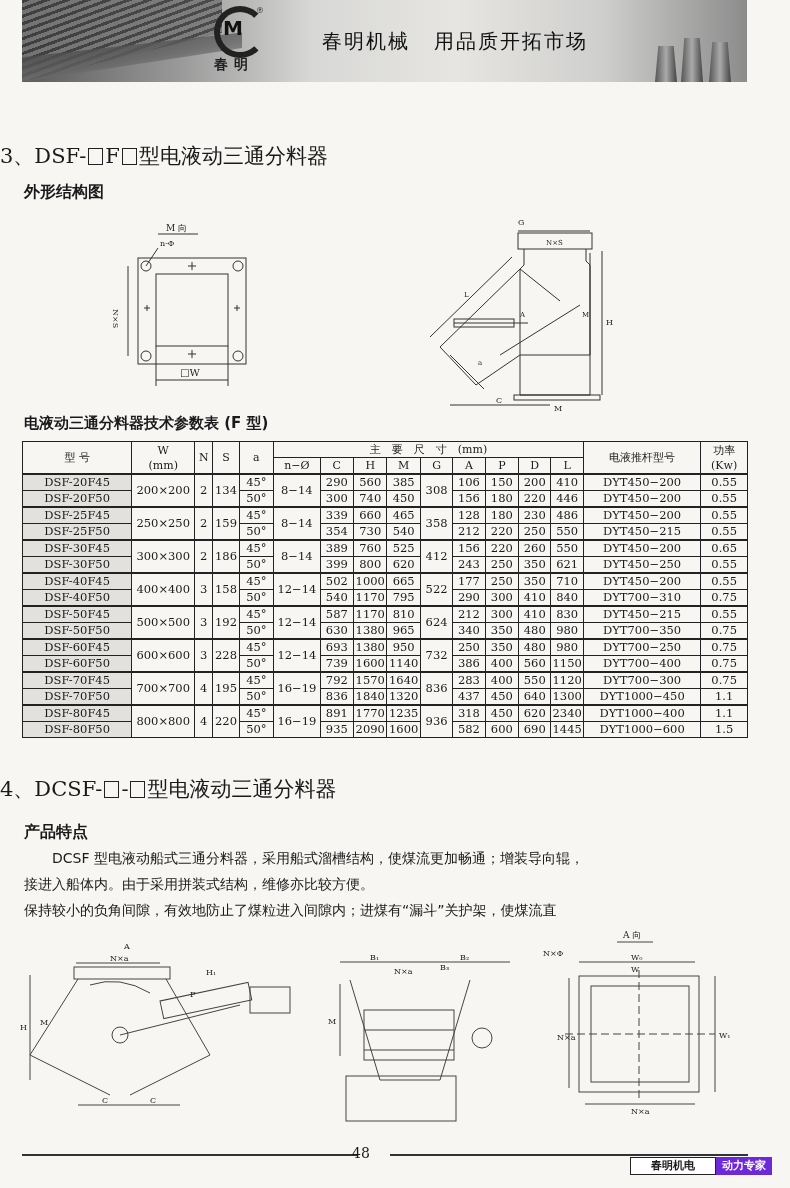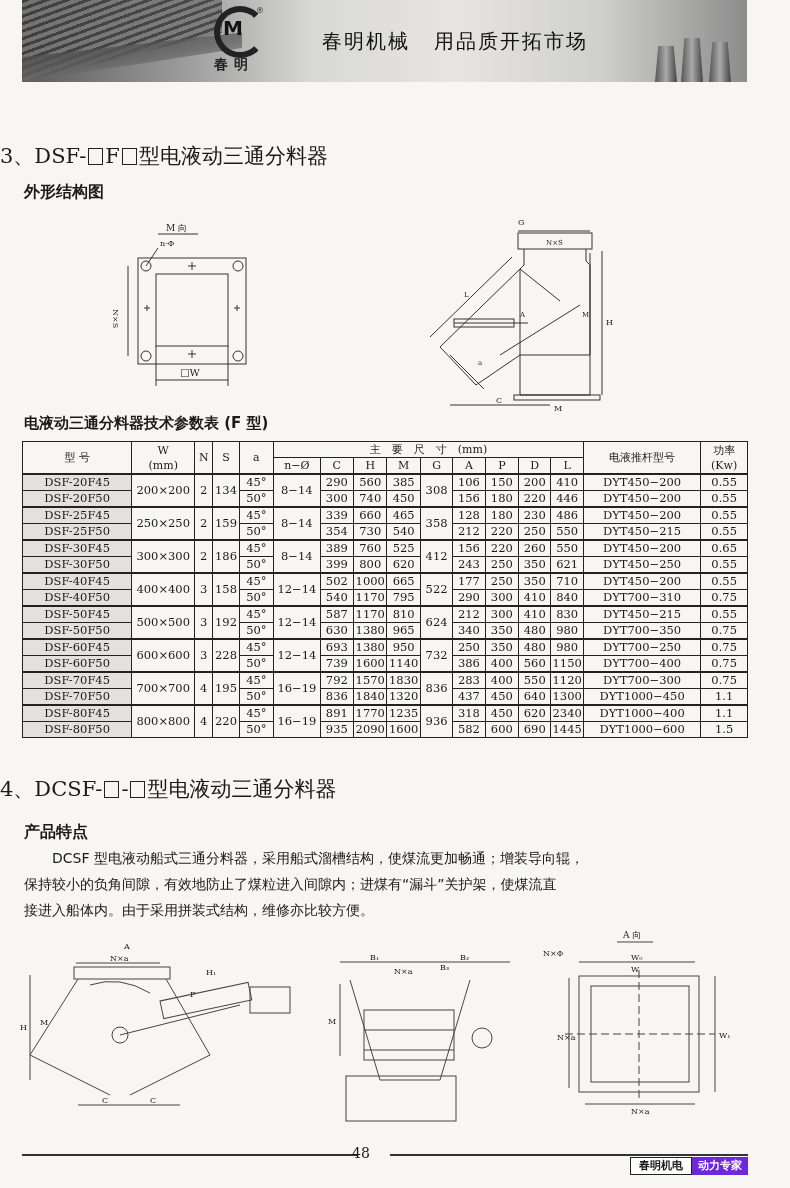--- a/index.html
+++ b/index.html
@@ -53,21 +53,21 @@
   table.spec td.model { background:#e2e1de; }
   table.spec .thick-top td { border-top:2px solid #222; }
 
   .para { position:absolute; left:24px; width:730px; font-family:"DejaVu Sans", sans-serif; font-size:14px; line-height:26px; }
   .para p { margin:0; }
   .para p.indent { text-indent:28px; }
 
   .footer-line { position:absolute; top:1154px; height:2px; background:#333; }
   .page-num { position:absolute; left:352px; top:1145px; font-size:14px; }
   .footer-badge { position:absolute; left:630px; top:1157px; height:18px; display:flex; font-family:"DejaVu Sans", sans-serif; font-weight:bold; font-size:11px; }
-  .footer-badge .a { background:#fff; border:1px solid #222; padding:0 8px; line-height:16px; }
+  .footer-badge .a { background:#fff; border:1px solid #222; padding:0 20px; line-height:16px; }
   .footer-badge .b { background:#6d28d9; color:#fff; padding:0 6px; line-height:18px; }
 </style>
 </head>
 <body>
 
 <div class="banner">
   <div class="road"></div>
   <div class="road2"></div>
   <div class="logo">
     <div class="ring"></div>
@@ -374,21 +374,21 @@
       </tr>
       <tr class="thick-top">
         <td class="model">DSF-70F45</td>
         <td rowspan="2">700×700</td>
         <td rowspan="2">4</td>
         <td rowspan="2">195</td>
         <td>45°</td>
         <td rowspan="2">16−19</td>
         <td>792</td>
         <td>1570</td>
-        <td>1830</td>
+        <td>1640</td>
         <td rowspan="2">836</td>
         <td>283</td>
         <td>400</td>
         <td>550</td>
         <td>1120</td>
         <td>DYT700−300</td>
         <td>0.75</td>
       </tr>
       <tr>
         <td class="model">DSF-70F50</td>
@@ -436,22 +436,22 @@
       </tr>
     </tbody>
 </table>
 
 <div class="h1" style="top:775px">
   <span>4、DCSF-</span><span class="sq"></span><span>-</span><span class="sq"></span><span>型电液动三通分料器</span>
 </div>
 <div class="h2" style="top:822px">产品特点</div>
 <div class="para" style="top:845px">
   <p class="indent">DCSF 型电液动船式三通分料器，采用船式溜槽结构，使煤流更加畅通；增装导向辊，</p>
+  <p>接进入船体内。由于采用拼装式结构，维修亦比较方便。</p>
   <p>保持较小的负角间隙，有效地防止了煤粒进入间隙内；进煤有“漏斗”关护架，使煤流直</p>
-  <p>接进入船体内。由于采用拼装式结构，维修亦比较方便。</p>
 </div>
 
 <div class="fig" style="left:10px;top:935px;width:290px;height:180px">
   <svg viewBox="0 0 290 180" fill="none" stroke="#444" stroke-width="1">
     <text x="114" y="14" font-size="8" fill="#222" stroke="none">A</text>
     <text x="100" y="26" font-size="8" fill="#222" stroke="none">N×a</text>
     <line x1="66" y1="28" x2="150" y2="28"></line>
     <rect x="64" y="32" width="96" height="12"></rect>
     <path d="M68 44 L20 120 L100 160 M156 44 L200 120 L120 160"></path>
     <path d="M80 50 Q110 40 140 58"></path>

